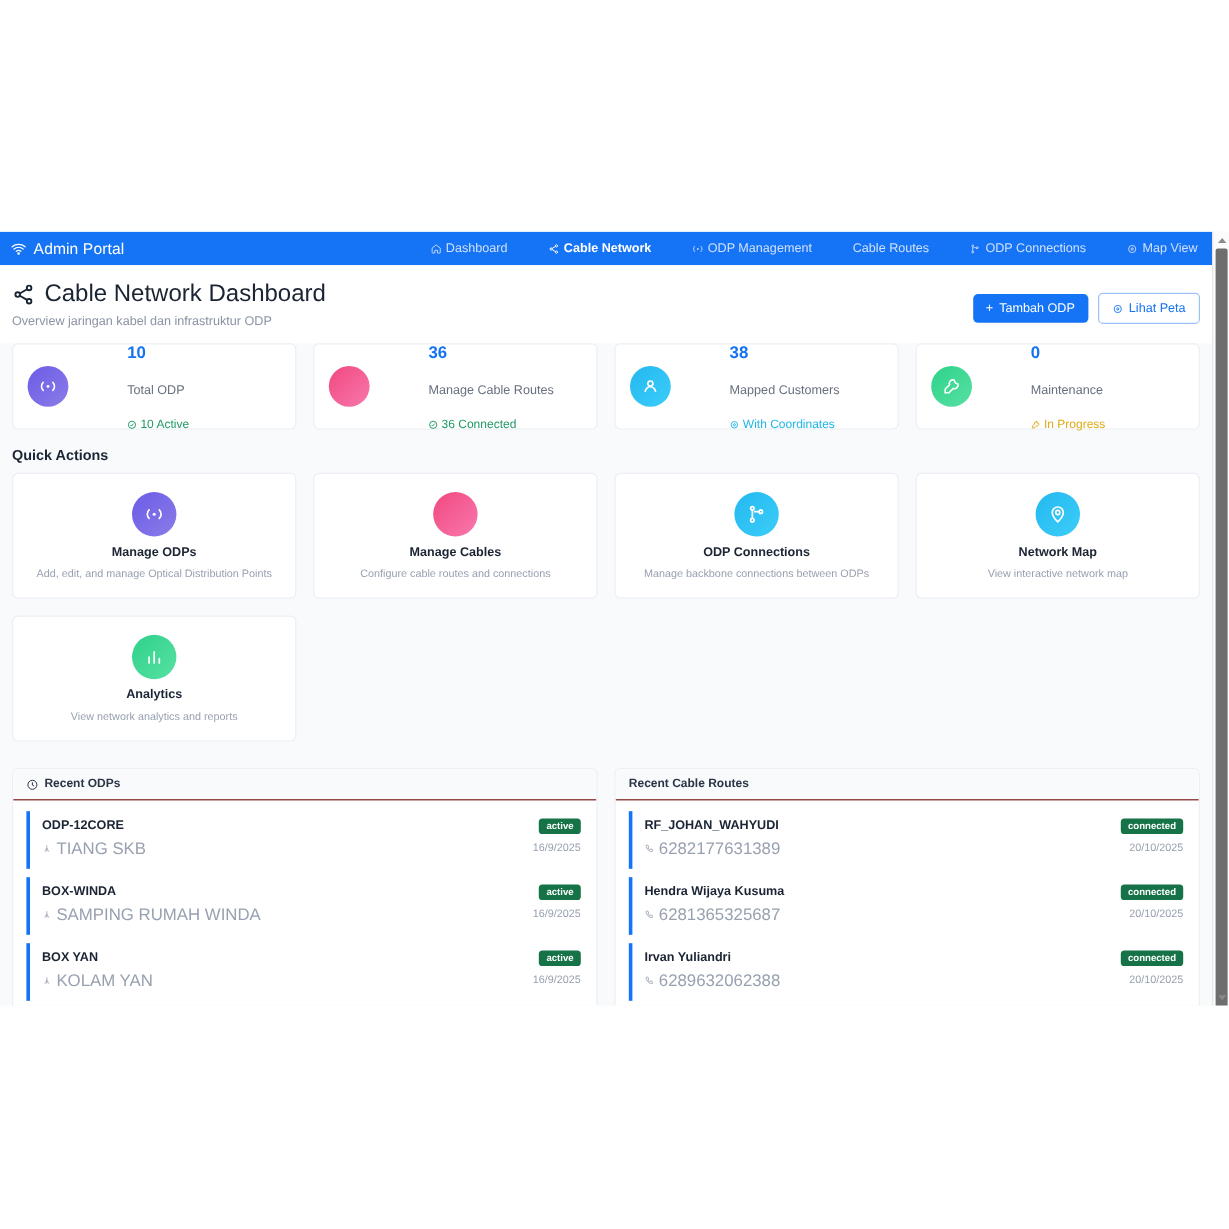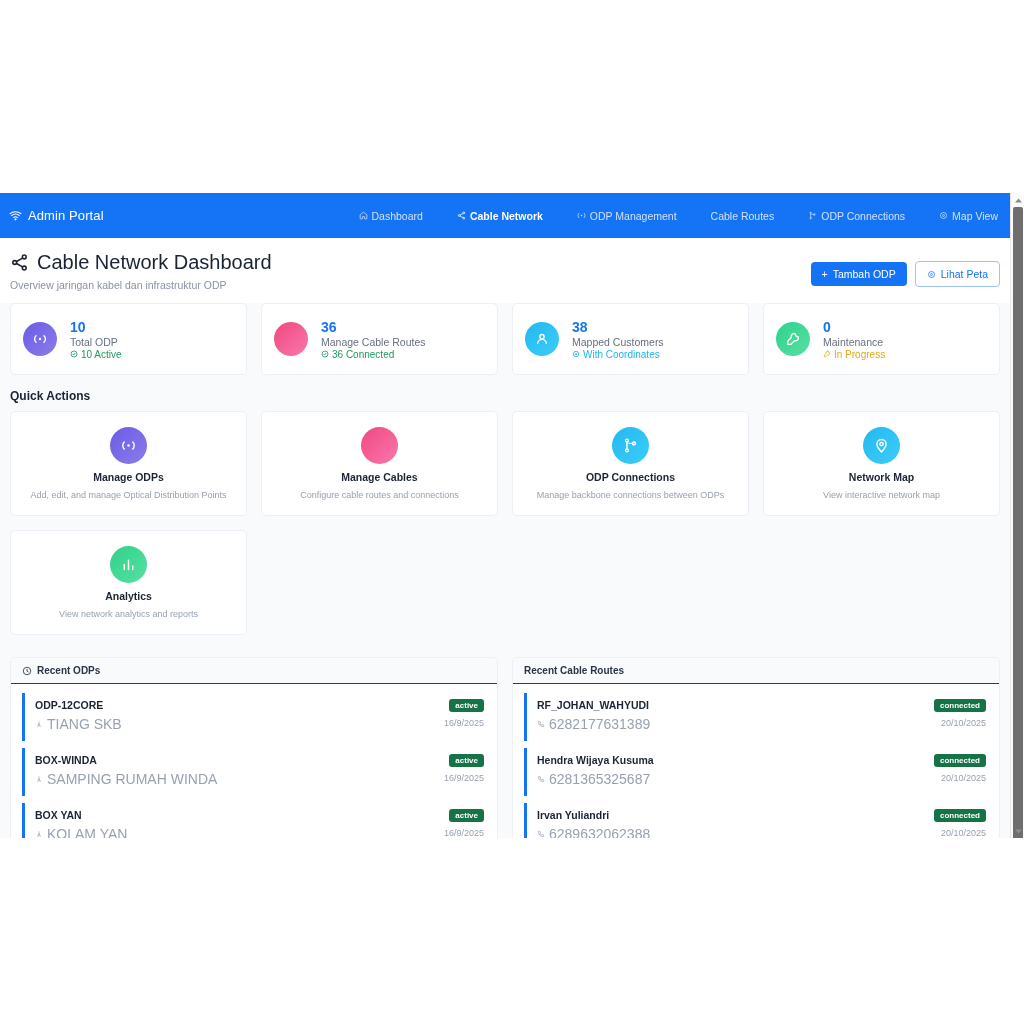--- a/index.html
+++ b/index.html
@@ -17,21 +17,21 @@
   }
   #viewport {
     position: absolute; left: 0; top: 0;
     width: 1010px; height: 645px;
     background: #f8fafc;
     overflow: hidden;
   }
 
   
   .navbar {
-    height: 45px;
+    height: 28px;
     background: #1573f5;
     display: flex; align-items: center;
     justify-content: space-between;
     padding: 0 12px 0 9px;
     color: #ffffff;
   }
   .brand {
     display: flex; align-items: center; gap: 6px;
     font-size: 13px; letter-spacing: .1px;
   }
@@ -70,21 +70,21 @@
   .stat {
     background: #fff; border: 1px solid #eceff3; border-radius: 5px;
     padding: 13px 12px; display: flex; align-items: center; gap: 13px;
     height: 72px;
   }
   .stat-ic {
     width: 34px; height: 34px; border-radius: 50%;
     display: flex; align-items: center; justify-content: center;
     flex: 0 0 34px;
   }
-  .stat-txt { display: flex; flex-direction: column; gap: 1px; }
+  .stat-txt { display: flex; flex-direction: column; gap: 18px; margin-left: 36px; }
   .stat-val { font-size: 14px; font-weight: bold; color: #1573f5; }
   .stat-lbl { font-size: 10.5px; color: #67707f; }
   .stat-sub { font-size: 10px; display: flex; align-items: center; gap: 3px; }
 
   
   .qa-head { font-size: 12px; font-weight: bold; color: #1b2433; padding: 14px 10px 8px 10px; }
   .qa-grid {
     display: grid; grid-template-columns: repeat(4, 1fr);
     gap: 14px; padding: 0 10px;
   }

